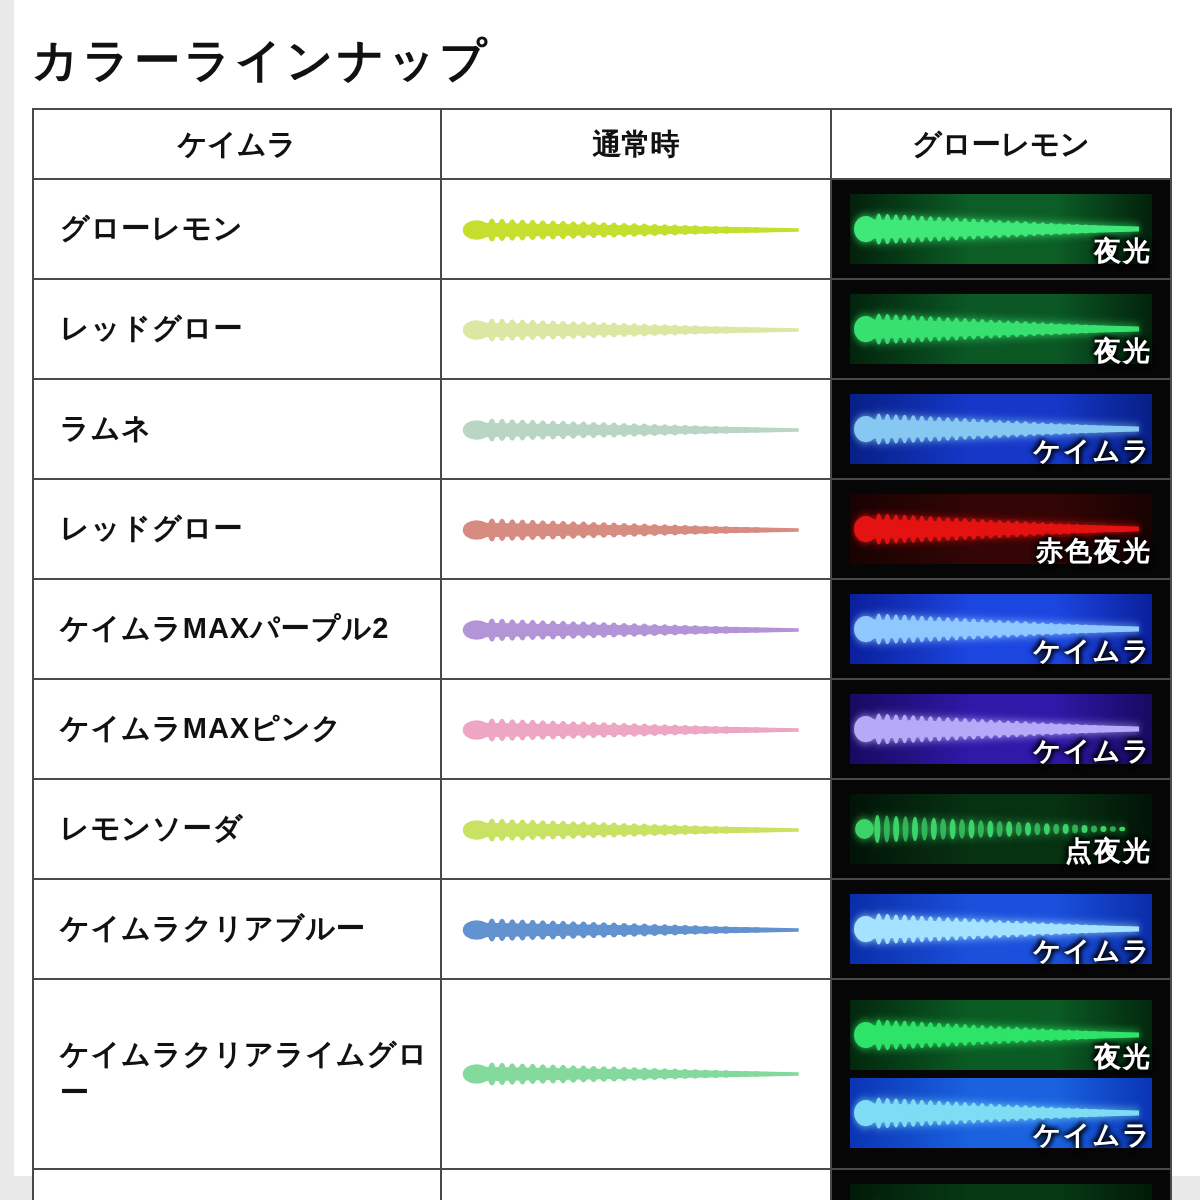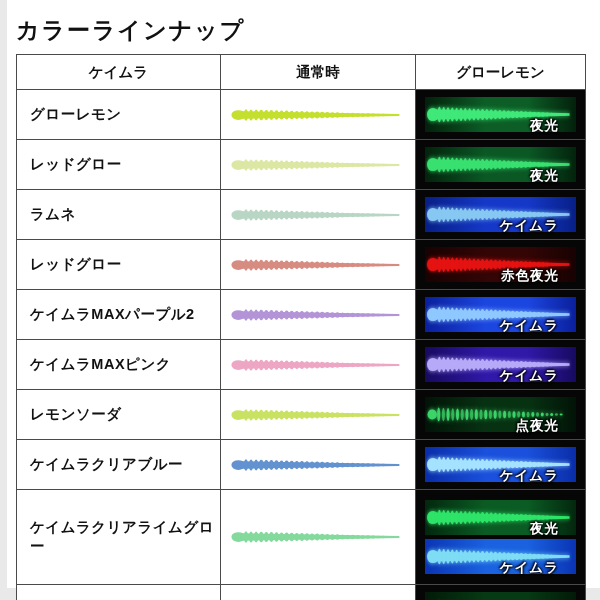--- a/index.html
+++ b/index.html
@@ -17,21 +17,21 @@
   table.lineup th, table.lineup td{border:1.5px solid #4a4a4a;}
   table.lineup th{height:34px;font-size:14.5px;font-weight:bold;text-align:center;color:#111;background:#fff;padding:0;}
   td.name-cell{font-size:14.5px;font-weight:bold;color:#111;padding:0 4px 0 13px;background:#fff;letter-spacing:0.5px;margin-top:32px;}
   td.normal-cell{background:#fff;padding:0;text-align:center;vertical-align:middle;}
   .normal-worm{width:178px;height:26px;margin:0 auto;display:block;}
   .normal-worm svg{width:100%;height:100%;display:block;}
   td.glow-cell{background:#060606;padding:2px 0;border-color:#060606;border-left-color:#4a4a4a;}
   .photo{position:relative;height:35px;margin:4px 9px;overflow:visible;}
   .photo svg{position:absolute;left:0;top:0;width:100%;height:100%;}
   .glow-label{
-    position:absolute;right:17px;bottom:-3px;z-index:3;
+    position:absolute;right:0;bottom:-3px;z-index:3;
     color:#fff;font-weight:bold;font-size:13.5px;letter-spacing:1px;
     text-shadow:0 0 3px #000,1px 1px 2px #000,-1px -1px 2px #000;
   }
   tr.h45 td{height:45px;}
   tr.h90 td{height:90px;}
 </style>
 </head>
 <body>
 
 <div class="panel">

